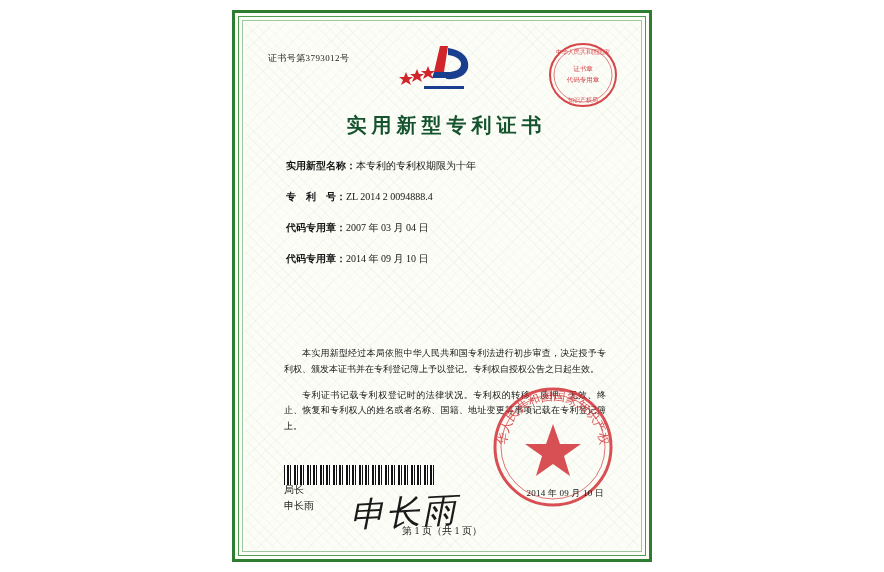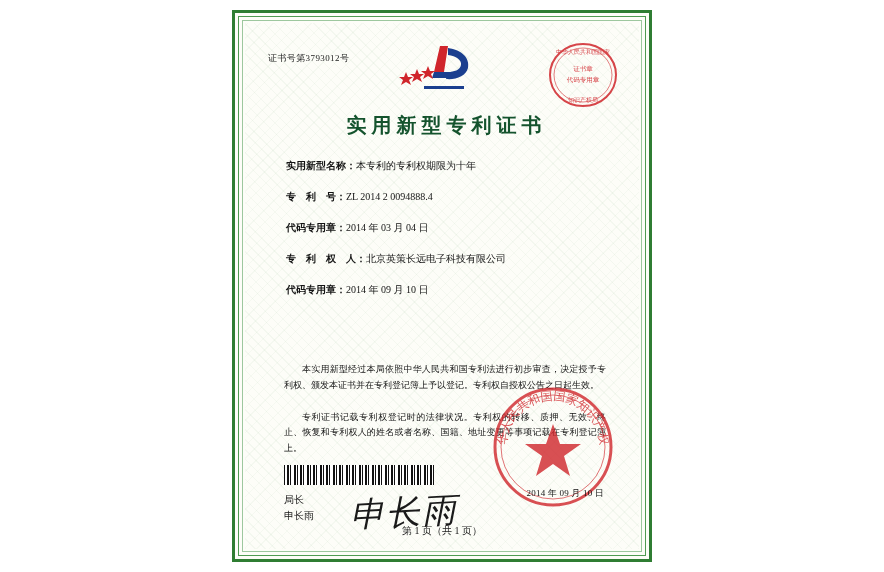--- a/index.html
+++ b/index.html
@@ -139,40 +139,40 @@
     position: absolute;
     left: 34px;
     right: 28px;
     top: 318px;
     font-size: 9px;
     line-height: 1.75;
     color: #141414;
     text-align: justify;
   }
   .paragraphs p {
-    margin: 16px 0 10px 0;
+    margin: 0 0 10px 0;
     text-indent: 18px;
   }
   .barcode {
     position: absolute;
     left: 34px;
     top: 437px;
     width: 150px;
     height: 20px;
     background:
       repeating-linear-gradient(90deg,
         #111 0px, #111 1px, #fff 1px, #fff 3px,
         #111 3px, #111 5px, #fff 5px, #fff 6px,
         #111 6px, #111 7px, #fff 7px, #fff 10px,
         #111 10px, #111 12px, #fff 12px, #fff 13px);
   }
   .signature-block {
     position: absolute;
     left: 34px;
-    top: 464px;
+    top: 454px;
     font-size: 10px;
     color: #141414;
     line-height: 1.55;
     font-family: Liberation Serif, serif;
   }
   .handwriting {
     position: absolute;
     left: 100px;
     top: 462px;
     font-size: 34px;
@@ -256,24 +256,21 @@
       <div class="title">实用新型专利证书</div>
 
       <div class="fields">
         <div class="field-row">
           <span class="field-label">实用新型名称：</span><span class="field-value">本专利的专利权期限为十年</span>
         </div>
         <div class="field-row">
           <span class="field-label">专　利　号：</span><span class="field-value">ZL 2014 2 0094888.4</span>
         </div>
         <div class="field-row">
-          <span class="field-label">代码专用章：</span><span class="field-value">2014 年 03 月 04 日</span>
-        </div>
-        <div class="field-row">
-          <span class="field-label">专　利　权　人：</span><span class="field-value">北京英策长远电子科技有限公司</span>
+          <span class="field-label">代码专用章：</span><span class="field-value">2007 年 03 月 04 日</span>
         </div>
         <div class="field-row">
           <span class="field-label">代码专用章：</span><span class="field-value">2014 年 09 月 10 日</span>
         </div>
       </div>
 
       <div class="paragraphs">
         <p>本实用新型经过本局依照中华人民共和国专利法进行初步审查，决定授予专利权、颁发本证书并在专利登记簿上予以登记。专利权自授权公告之日起生效。</p>
         <p>专利证书记载专利权登记时的法律状况。专利权的转移、质押、无效、终止、恢复和专利权人的姓名或者名称、国籍、地址变更等事项记载在专利登记簿上。</p>
       </div>

